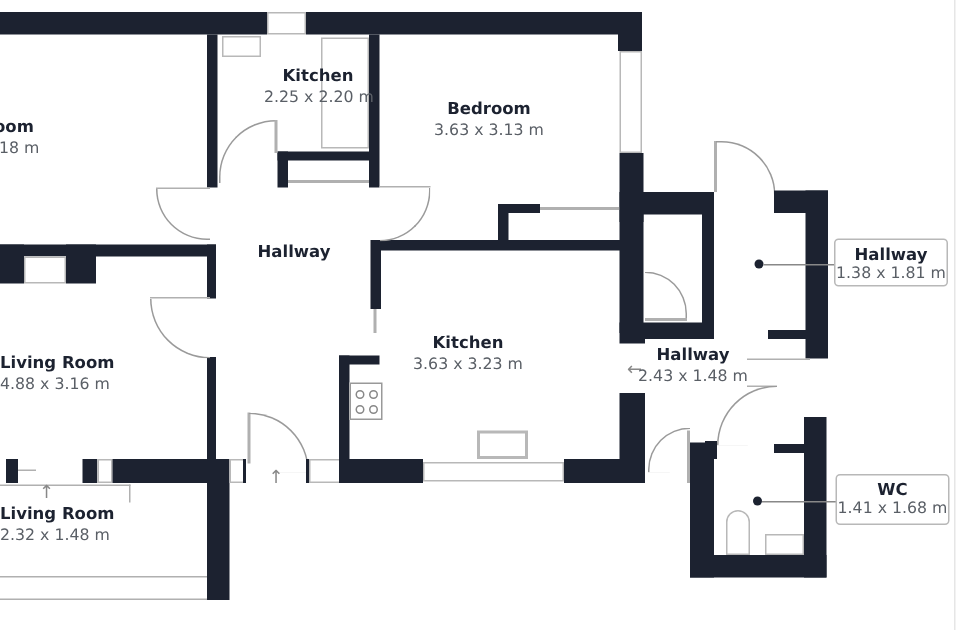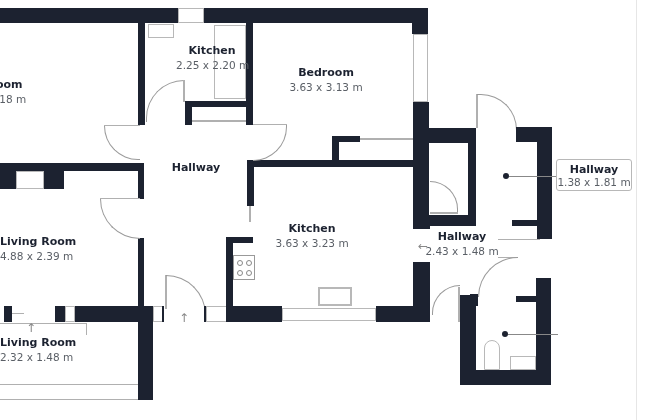--- a/index.html
+++ b/index.html
@@ -147,21 +147,21 @@
   </div>
   <div class="label" style="left:278px;top:66px;width:96px;">
     <div class="name">Bedroom</div>
     <div class="dim">3.63 x 3.13 m</div>
   </div>
   <div class="label" style="left:148px;top:161px;width:96px;">
     <div class="name">Hallway</div>
   </div>
   <div class="label" style="left:0;top:235px;text-align:left;">
     <div class="name">Living Room</div>
-    <div class="dim">4.88 x 2.39 m</div>
+    <div class="dim">4.88 x 3.16 m</div>
   </div>
   <div class="label" style="left:264px;top:222px;width:96px;">
     <div class="name">Kitchen</div>
     <div class="dim">3.63 x 3.23 m</div>
   </div>
   <div class="label" style="left:424px;top:230px;width:76px;">
     <div class="name">Hallway</div>
     <div class="dim">2.43 x 1.48 m</div>
   </div>
   <div class="label" style="left:0;top:336px;text-align:left;">
@@ -171,15 +171,19 @@
 
   <div class="dot" style="left:503px;top:173px;"></div>
   <div class="leader" style="left:509px;top:176px;width:48px;"></div>
   <div class="callout" style="left:556px;top:159px;width:76px;height:32px;">
     <div class="name">Hallway</div>
     <div class="dim">1.38 x 1.81 m</div>
   </div>
 
   <div class="dot" style="left:502px;top:331px;"></div>
   <div class="leader" style="left:508px;top:334px;width:50px;"></div>
+  <div class="callout" style="left:557px;top:316px;width:76px;height:34px;">
+    <div class="name">WC</div>
+    <div class="dim">1.41 x 1.68 m</div>
+  </div>
 
   <div class="edge"></div>
 </div>
 
 </body></html>

